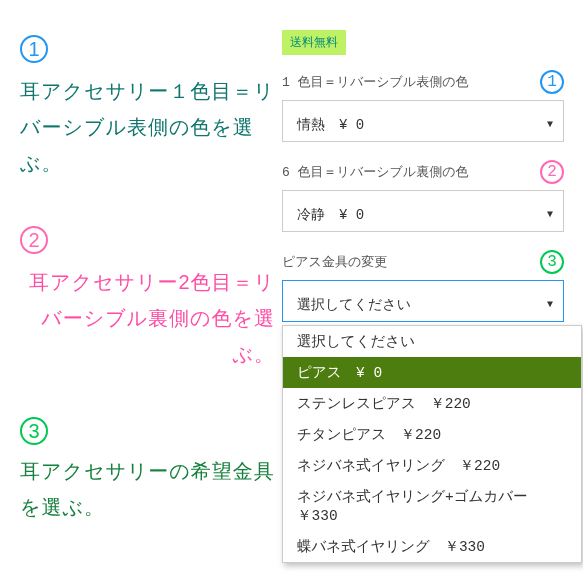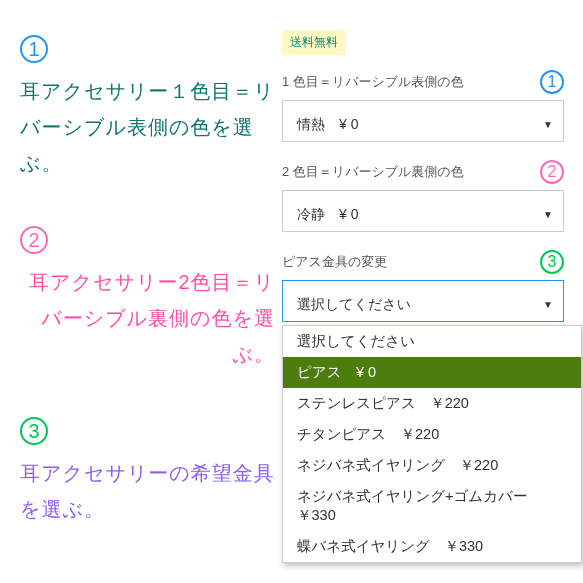--- a/index.html
+++ b/index.html
@@ -31,38 +31,38 @@
     .num-circle.blue { border-color: #2196F3; color: #2196F3; }
     .num-circle.pink { border-color: #FF69B4; color: #FF69B4; }
     .num-circle.green { border-color: #00C853; color: #00C853; }
     .step-text {
       font-size: 20px;
       line-height: 1.8;
       letter-spacing: 1px;
     }
     .step-text.blue { color: #0f766e; }
     .step-text.pink { color: #FF4DA6; text-align: right; }
-    .step-text.green { color: #8b5cf6; }
+    .step-text.green { color: #15803d; font-family: Liberation Mono, monospace; }
     .step-block { margin-bottom: 45px; }
 
     .right-col {
       position: absolute;
       left: 282px;
       top: 30px;
       width: 282px;
     }
     .badge-free {
       display: inline-block;
-      background: #fef9c3;
+      background: #bef264;
       color: #00897B;
       font-size: 12px;
       padding: 4px 8px;
       margin-bottom: 15px;
     }
-    .field-group { margin-bottom: 18px; position: relative; }
+    .field-group { margin-bottom: 18px; position: relative; font-family: Liberation Mono, monospace; }
     .field-label-row {
       display: flex;
       align-items: center;
       justify-content: space-between;
       margin-bottom: 6px;
     }
     .field-label {
       font-size: 13px;
       color: #555;
     }
@@ -146,21 +146,21 @@
       <span class="field-label">1 色目＝リバーシブル表側の色</span>
       <span class="small-circle blue num-circle" style="width:24px;height:24px;font-size:16px;margin:0">1</span>
     </div>
     <div class="select-box">
       <span>情熱　¥ 0</span>
     </div>
   </div>
 
   <div class="field-group">
     <div class="field-label-row">
-      <span class="field-label">2 色目＝リバーシブル裏側の色</span>
+      <span class="field-label">6 色目＝リバーシブル裏側の色</span>
       <span class="small-circle pink num-circle" style="width:24px;height:24px;font-size:16px;margin:0">2</span>
     </div>
     <div class="select-box">
       <span>冷静　¥ 0</span>
     </div>
   </div>
 
   <div class="field-group">
     <div class="field-label-row">
       <span class="field-label">ピアス金具の変更</span>

